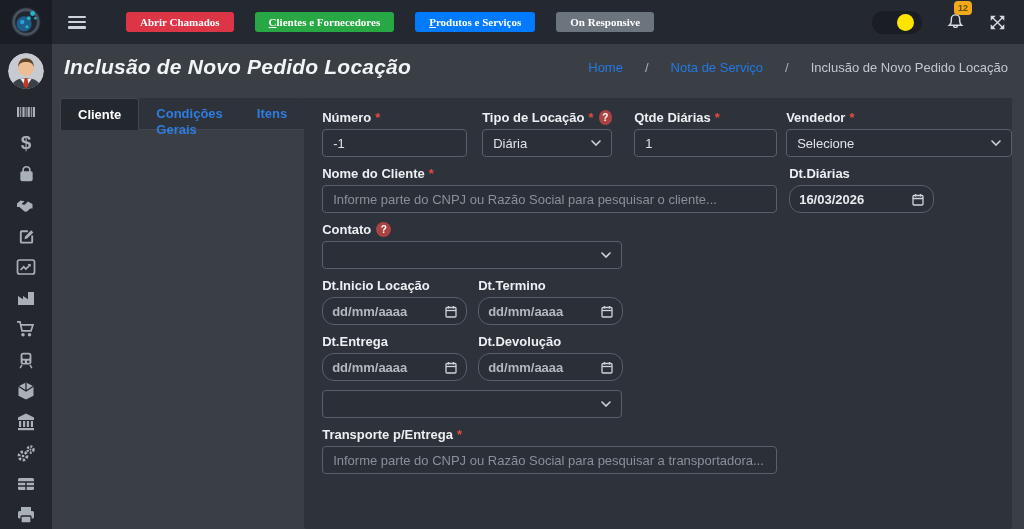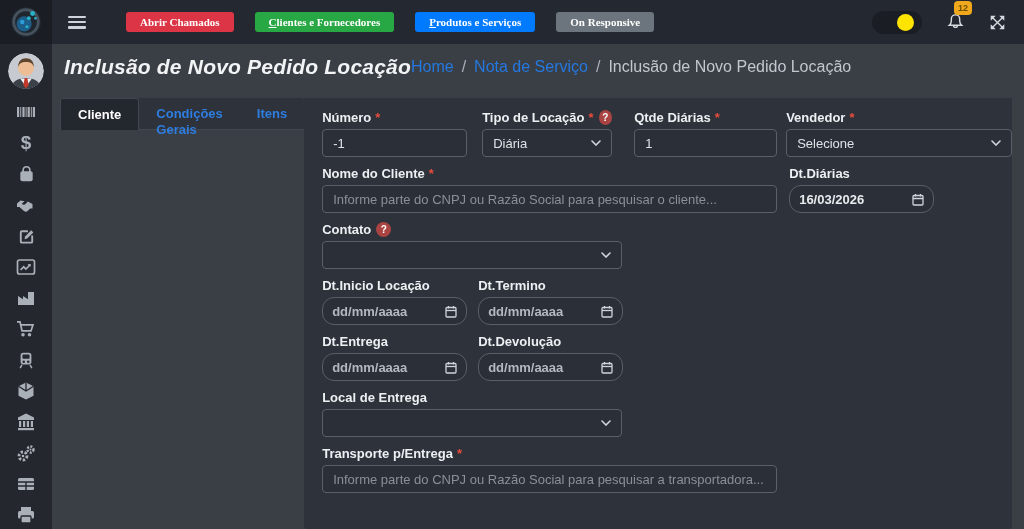--- a/index.html
+++ b/index.html
@@ -32,23 +32,23 @@
   .pill-blue { background:#007bff; }
   .pill-gray { background:#6c757d; }
   .nav-right { margin-left:auto; display:flex; align-items:center; gap:24px; }
   .toggle { width:50px; height:23px; background:#1a1d23; border-radius:12px; position:relative; cursor:pointer; }
   .toggle .knob { position:absolute; top:3px; left:25px; width:17px; height:17px; border-radius:50%; background:#ffe400; }
   .bell-wrap { position:relative; cursor:pointer; }
   .badge { position:absolute; top:-9px; left:8px; background:#f0a81c; color:#6e5200; font-size:9px; font-weight:bold; padding:2px 4px; border-radius:4px; line-height:10px; }
   .fs-btn { cursor:pointer; display:flex; }
 
   
-  .titlebar { height:46px; flex:0 0 46px; display:flex; align-items:center; justify-content:flex-start; padding:0 16px 0 12px; }
+  .titlebar { height:46px; flex:0 0 46px; display:flex; align-items:center; justify-content:space-between; padding:0 16px 0 12px; }
   .titlebar h1 { font-size:21px; font-style:italic; font-weight:bold; color:#f1f3f5; letter-spacing:.2px; }
-  .breadcrumb { font-size:16px; display:flex; align-items:center; gap:8px; white-space:nowrap; }
+  .breadcrumb { font-size:13px; display:flex; align-items:center; gap:22px; white-space:nowrap; }
   .breadcrumb a { color:#2478e0; text-decoration:none; cursor:pointer; }
   .breadcrumb .sep { color:#aab0b8; }
   .bc-current { color:#c2c7cd; }
 
   
   .card { margin:8px 12px 0 8px; flex:1; display:flex; min-height:0; }
   .tabstrip { display:flex; background:#2e323a; border-bottom:1px solid #42474f; flex:0 0 32px; height:32px; border-radius:3px 3px 0 0; }
   .tab { padding:8px 17px; font-size:13px; font-weight:bold; color:#2e7de0; cursor:pointer; line-height:16px; }
   .tab.active { background:#23272e; color:#fff; border:1px solid #42474f; border-bottom:none; border-radius:3px 3px 0 0; margin-bottom:-1px; }
   .panel { background:#2e323a; flex:1; padding:12px 18px; overflow:hidden; border-radius:0 0 3px 3px; }
@@ -410,23 +410,20 @@
                   <line x1="1" y1="5.5" x2="11" y2="5.5" stroke="#cfd4da" stroke-width="1.3"></line>
                   <line x1="3.5" y1="1" x2="3.5" y2="3.5" stroke="#cfd4da" stroke-width="1.3"></line>
                   <line x1="8.5" y1="1" x2="8.5" y2="3.5" stroke="#cfd4da" stroke-width="1.3"></line>
                 </svg>
             </div>
           </div>
         </div>
 
         <div class="frow">
           <div class="field w300">
-            <label>
-                <span>Local de Entrega</span>
-              </label>
             <div class="ctl select">
               <span></span>
               <svg width="10" height="6" viewBox="0 0 10 6">
                   <path d="M1 1l4 4 4-4" fill="none" stroke="#cfd4da" stroke-width="1.6" stroke-linecap="round"></path>
                 </svg>
             </div>
           </div>
         </div>
 
         <div class="frow">

